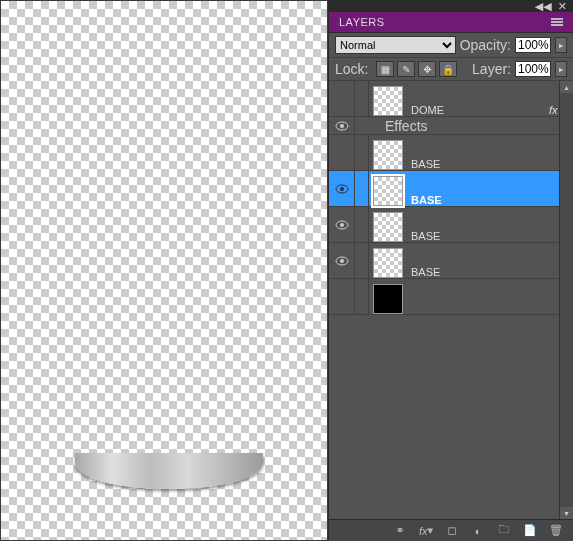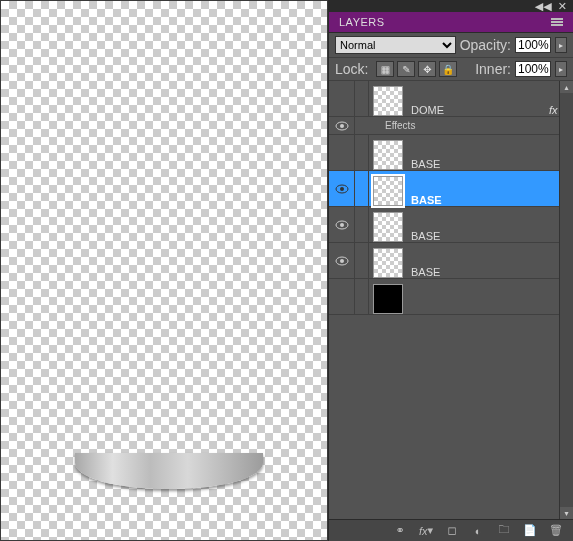--- a/index.html
+++ b/index.html
@@ -40,21 +40,21 @@
   linear-gradient(45deg,transparent 75%,#ccc 75%),linear-gradient(-45deg,transparent 75%,#ccc 75%);
   background-size:8px 8px; background-position:0 0,0 4px,4px -4px,-4px 0; background-color:#fff;
   position:relative;}
 .thumb.black{ background:#000;}
 .layername{ flex:1; font-size:11px; padding-left:4px;}
 .layer.selected{ background:#3399ff; color:#fff;}
 .layer.selected .thumb{ outline:2px solid #fff;}
 .fxarea{ margin-left:auto; padding-right:6px; font-style:italic; font-size:10px; display:flex; align-items:center; gap:4px;}
 .effect{ display:flex; align-items:center; height:18px; border-bottom:1px solid #404040; padding-left:26px;}
 .effect .eye{width:26px; border:none; margin-left:-26px; border-right:1px solid #404040;}
-.effect-label{ padding-left:30px; font-size:10px; color:#ccc;text-align:center;}
+.effect-label{ padding-left:30px; font-size:14px; color:#ccc;text-align:center;}
 .bottombar{ height:22px; background:#464646; border-top:1px solid #2a2a2a; display:flex; align-items:center; justify-content:flex-end; gap:8px; padding:0 8px;}
 .bottombar .bicon{ width:18px; height:16px; display:flex; align-items:center; justify-content:center; color:#bbb;}
 .scrolltrack{ position:absolute; right:0; top:0; bottom:0; width:14px; background:#4a4a4a; border-left:1px solid #333; display:flex; flex-direction:column; align-items:center;}
 .scrollbtn{height:12px;width:100%;display:flex;justify-content:center;align-items:center;font-size:8px;color:#ccc;background:#5a5a5a;}
 </style>
 </head>
 <body>
 
 <div class="canvas">
   <div class="shape"></div>
@@ -84,21 +84,21 @@
   </div>
 
   <div class="row lockrow">
     <span class="label">Lock:</span>
     <div class="lock-icons">
       <div class="lock-btn">▦</div>
       <div class="lock-btn">✎</div>
       <div class="lock-btn">✥</div>
       <div class="lock-btn">🔒</div>
     </div>
-    <span class="label" style="margin-left:auto">Inner:</span>
+    <span class="label" style="margin-left:auto">Layer:</span>
     <div class="valbox">100%</div>
     <div class="tri"></div>
   </div>
 
   <div class="layerlist">
 
     <div class="layer">
       <div class="eye"></div>
       <div class="linkcol"></div>
       <div class="thumb"></div>

